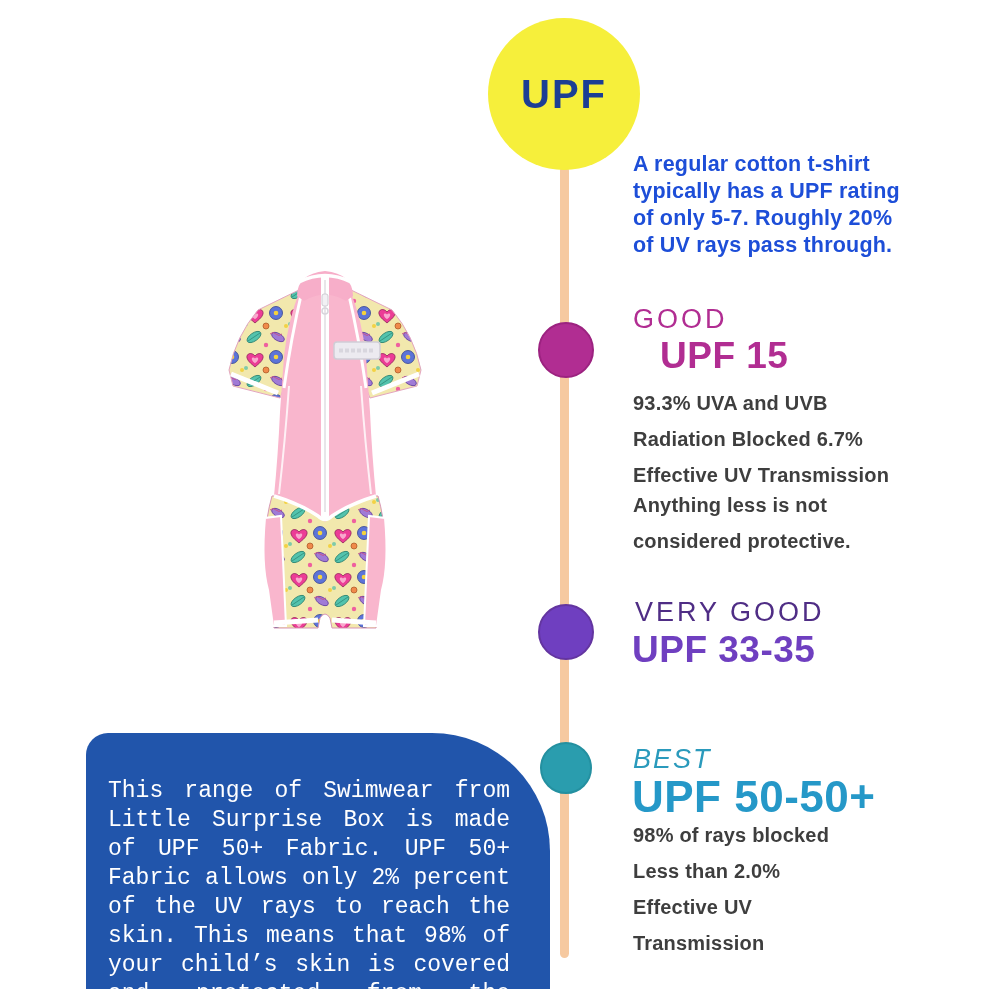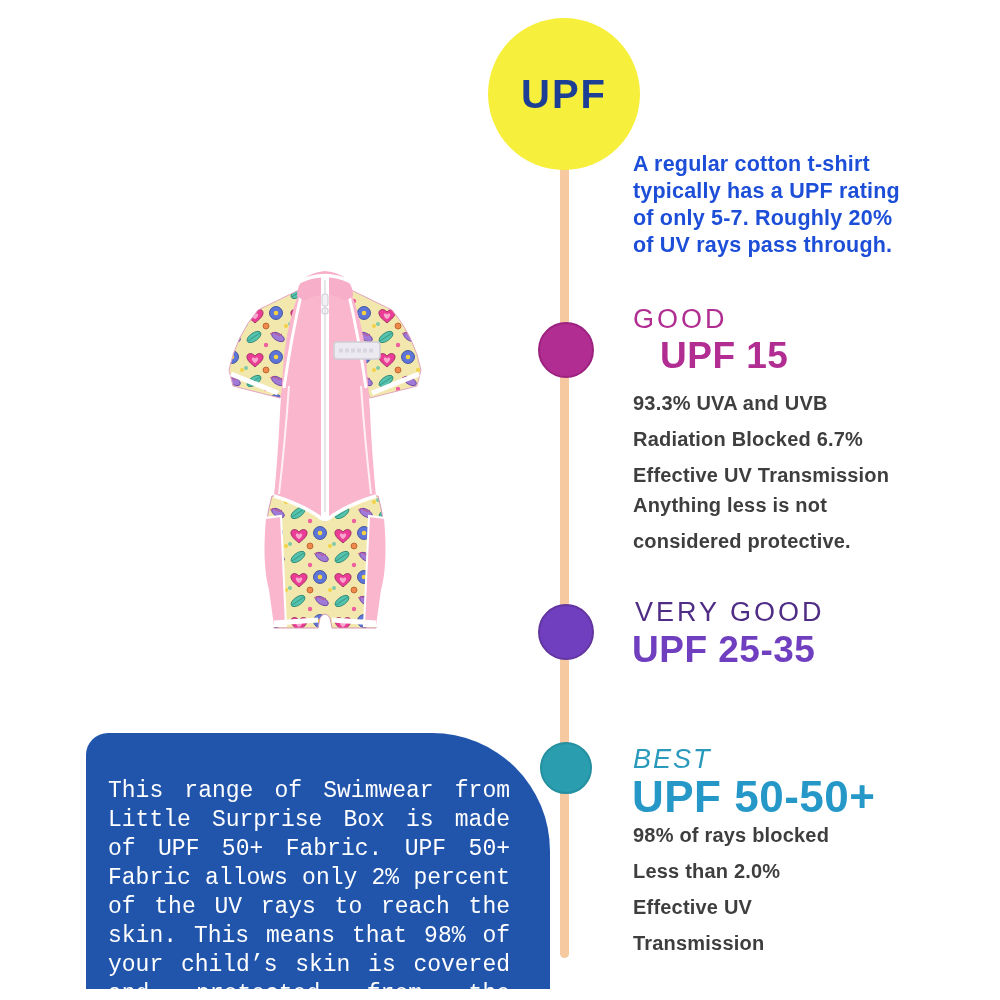--- a/index.html
+++ b/index.html
@@ -91,21 +91,21 @@
 
 <div class="abs lvl-label label-good">GOOD</div>
 <div class="abs lvl-rating rating-good">UPF 15</div>
 <div class="abs detail detail-good prewrap">93.3% UVA and UVB
 Radiation Blocked 6.7%
 Effective UV Transmission</div>
 <div class="abs detail note-good prewrap">Anything less is not
 considered protective.</div>
 
 <div class="abs lvl-label label-verygood">VERY GOOD</div>
-<div class="abs lvl-rating rating-verygood">UPF 25-35</div>
+<div class="abs lvl-rating rating-verygood">UPF 33-35</div>
 
 <div class="abs lvl-label label-best">BEST</div>
 <div class="abs lvl-rating rating-best">UPF 50-50+</div>
 <div class="abs detail detail-best prewrap">98% of rays blocked
 Less than 2.0%
 Effective UV
 Transmission</div>
 
 <div class="abs footer-box">
   <div class="footer-text">This range of Swimwear from Little Surprise Box is made of UPF 50+ Fabric. UPF 50+ Fabric allows only 2% percent of the UV rays to reach the skin. This means that 98% of your child’s skin is covered and protected from the harmful heat radiation.</div>

